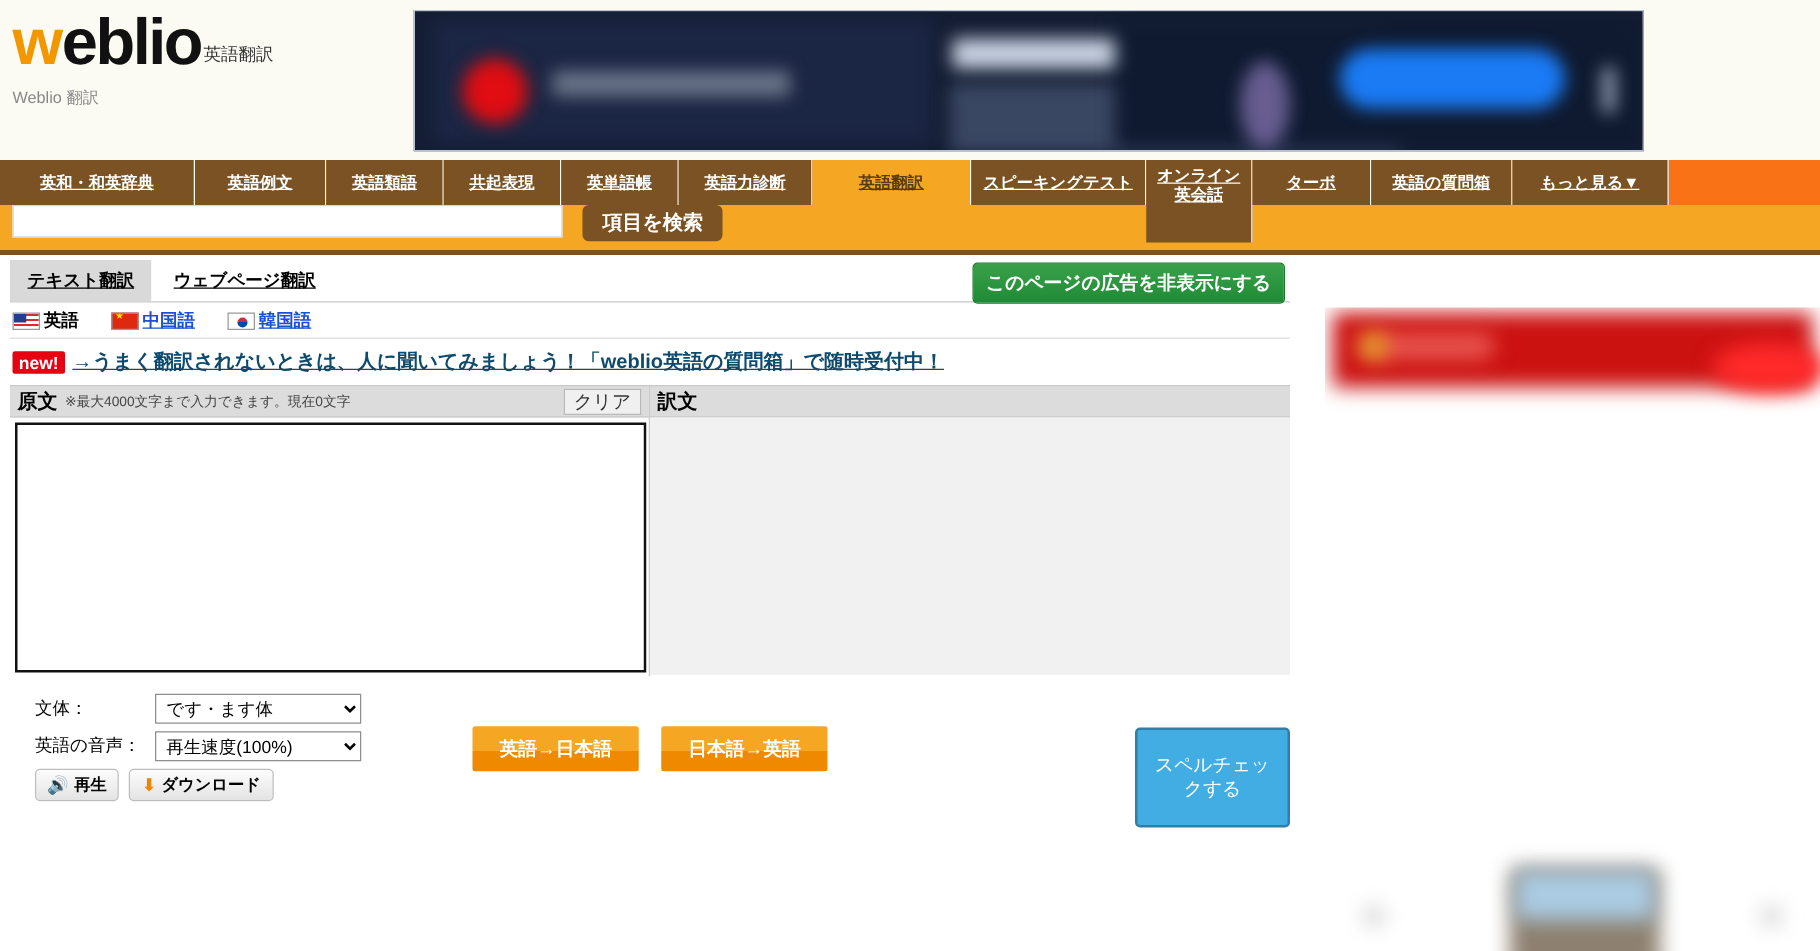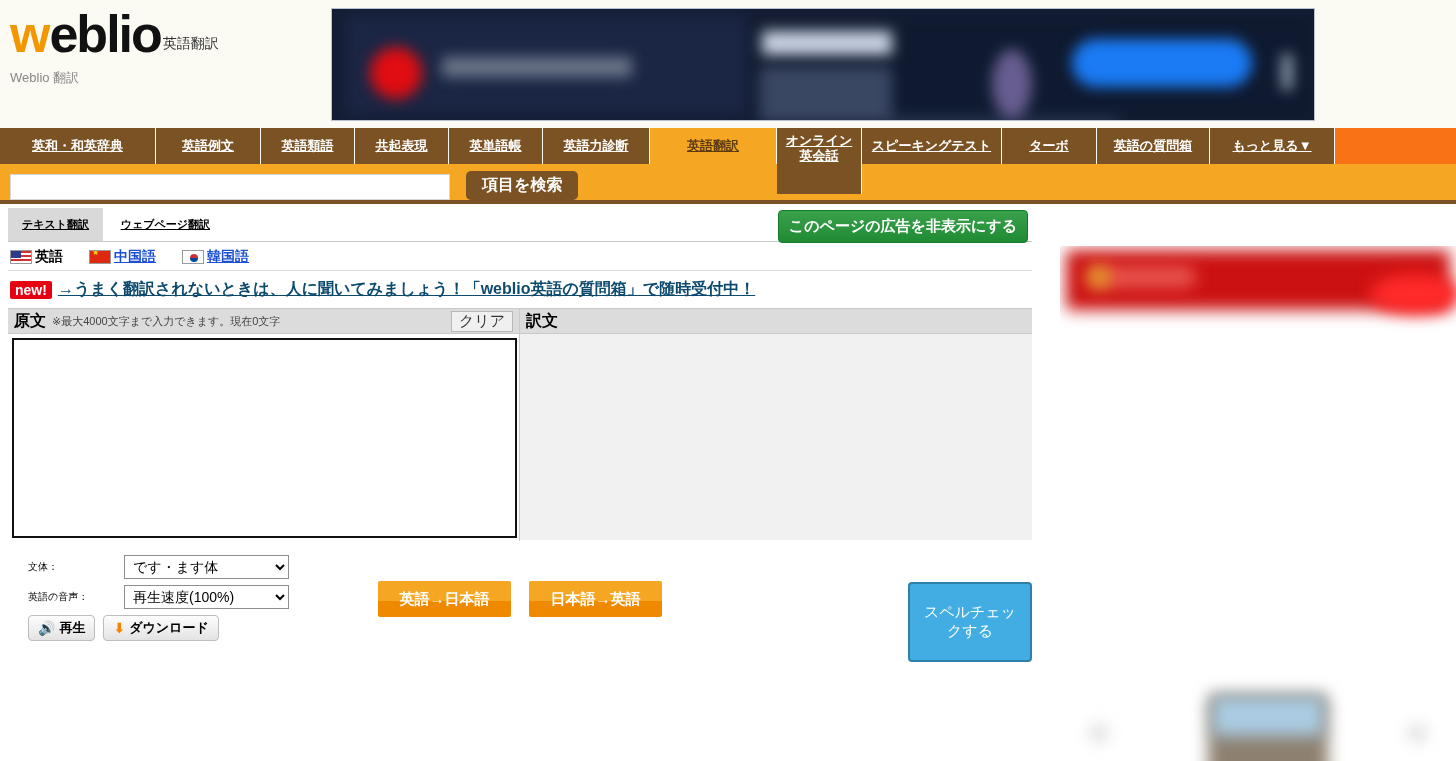--- a/index.html
+++ b/index.html
@@ -55,41 +55,41 @@
     padding:0 6px;
     height:36px;
   }
   .nav-item.active { background:#f5a623; color:#5a3a10; }
   .nav-item.tall { height:66px; align-items:flex-start; padding-top:6px; }
 
   
   #searchbar {
     background:#f5a623; height:40px;
     border-bottom:4px solid #7b5223;
-    display:flex; align-items:flex-end; padding:0 10px;
+    display:flex; align-items:flex-start; padding:0 10px;
   }
   #search-input {
     width:440px; height:26px; border:1px solid #d6d6d6; background:#fff;
     font-size:13px; padding:0 4px;
   }
   #search-btn {
     margin-left:16px; background:#7b5223; color:#fff;
     border:none; border-radius:5px;
     font-size:16px; font-weight:bold;
     padding:4px 16px; cursor:pointer;
     font-family:"Liberation Sans","DejaVu Sans",sans-serif;
   }
 
   
   #main { position:relative; width:1040px; padding:0 8px; }
 
   #tabrow { position:relative; height:34px; border-bottom:1px solid #c8c8c8; margin-top:4px; }
   .ttab {
     display:inline-flex; align-items:center; justify-content:center;
-    height:33px; padding:0 14px; font-size:11px; font-weight:bold;
+    height:33px; padding:0 14px; font-size:14px; font-weight:bold;
     text-decoration:underline; cursor:pointer; color:#000;
   }
   .ttab.active { background:#d9d9d9; }
 
   #langrow { display:flex; align-items:center; gap:26px; padding:6px 4px 4px 2px;
              border-bottom:1px solid #dcdcdc; }
   .lang { display:flex; align-items:center; gap:3px; font-size:14px; font-weight:bold; cursor:pointer; }
   .lang.sel { color:#000; }
   .lang a { color:#1a4fd6; text-decoration:underline; font-weight:bold; }
   .flag { width:22px; height:14px; border:1px solid #999; display:inline-block; position:relative; overflow:hidden; }
@@ -134,21 +134,21 @@
     width:505px; height:200px; margin:4px 2px 0 4px;
     border:2px solid #111; background:#fff;
     resize:none; font-size:14px; padding:3px;
     font-family:"Liberation Sans","DejaVu Sans",sans-serif;
   }
   #dst-box { height:206px; background:#f1f1f1; margin:0; }
 
   
   #controls { position:relative; margin-top:14px; padding-left:20px; height:90px; }
   .ctl-row { display:flex; align-items:center; margin-bottom:6px; }
-  .ctl-label { font-size:10px; width:96px; }
+  .ctl-label { font-size:14px; width:96px; }
   .ctl-select {
     font-size:14px; padding:2px 4px; border:1px solid #8e8e8e; background:#fff;
     font-family:"Liberation Sans","DejaVu Sans",sans-serif;
     width:165px;
   }
   .sm-btns { display:flex; gap:8px; margin-top:4px; }
   .sm-btn {
     display:flex; align-items:center; gap:4px;
     background:linear-gradient(to bottom,#fdfdfd,#e3e3e3);
     border:1px solid #bdbdbd; border-radius:4px;
@@ -231,25 +231,25 @@
       </div>
     <div class="nav-item" style="width:94px">
         <span>英単語帳</span>
       </div>
     <div class="nav-item" style="width:107px">
         <span>英語力診断</span>
       </div>
     <div class="nav-item active" style="width:127px">
         <span>英語翻訳</span>
       </div>
+    <div class="nav-item" style="width:140px">
+        <span>スピーキングテスト</span>
+      </div>
     <div class="nav-item tall" style="width:85px">
         <span>オンライン英会話</span>
-      </div>
-    <div class="nav-item" style="width:140px">
-        <span>スピーキングテスト</span>
       </div>
     <div class="nav-item" style="width:95px">
         <span>ターボ</span>
       </div>
     <div class="nav-item" style="width:113px">
         <span>英語の質問箱</span>
       </div>
     <div class="nav-item" style="width:125px">
         <span>もっと見る▼</span>
       </div>

